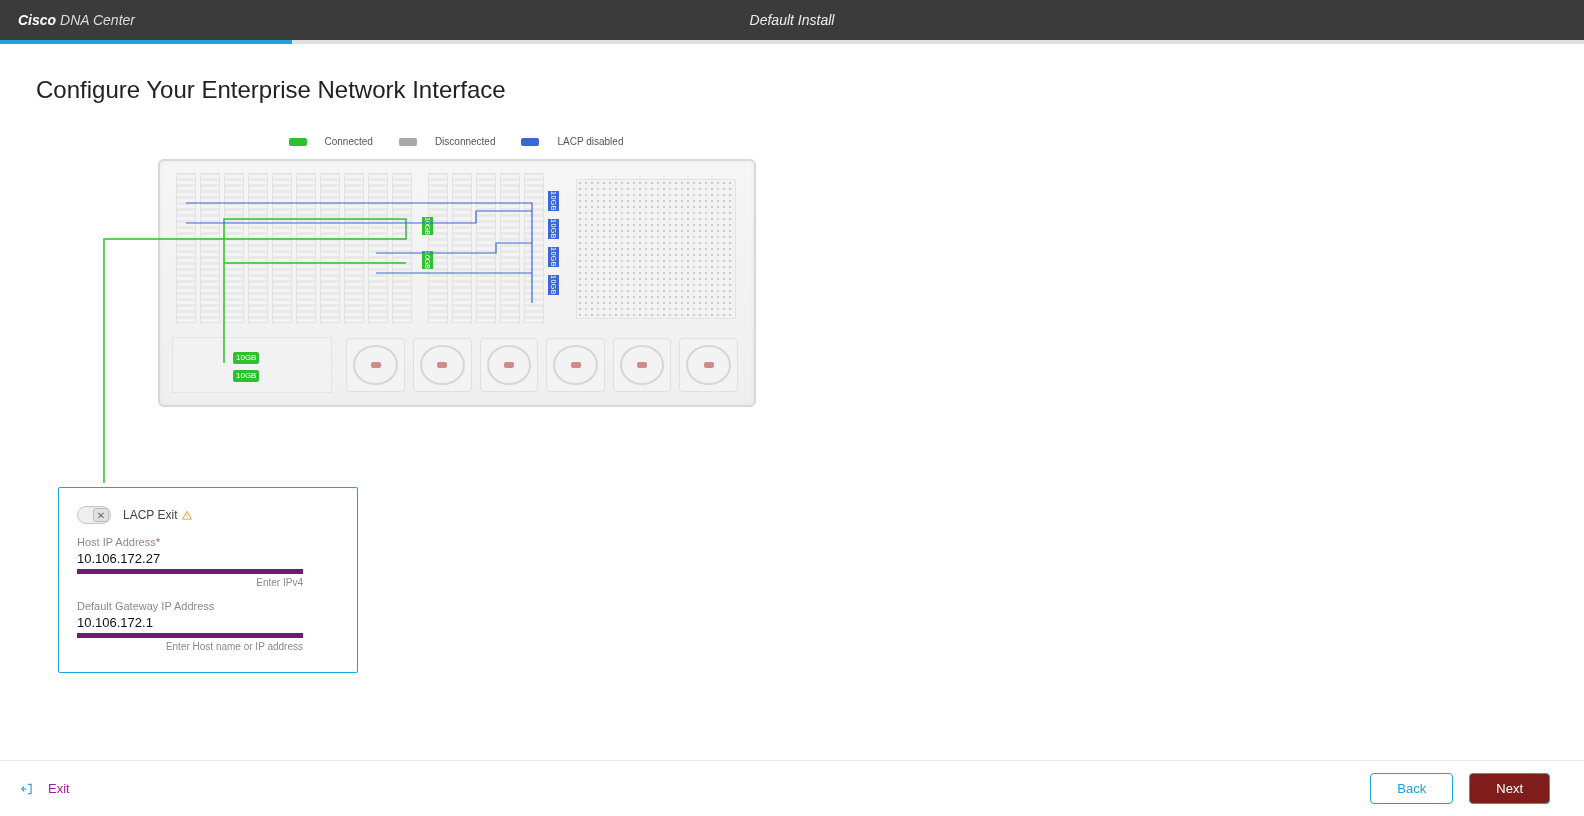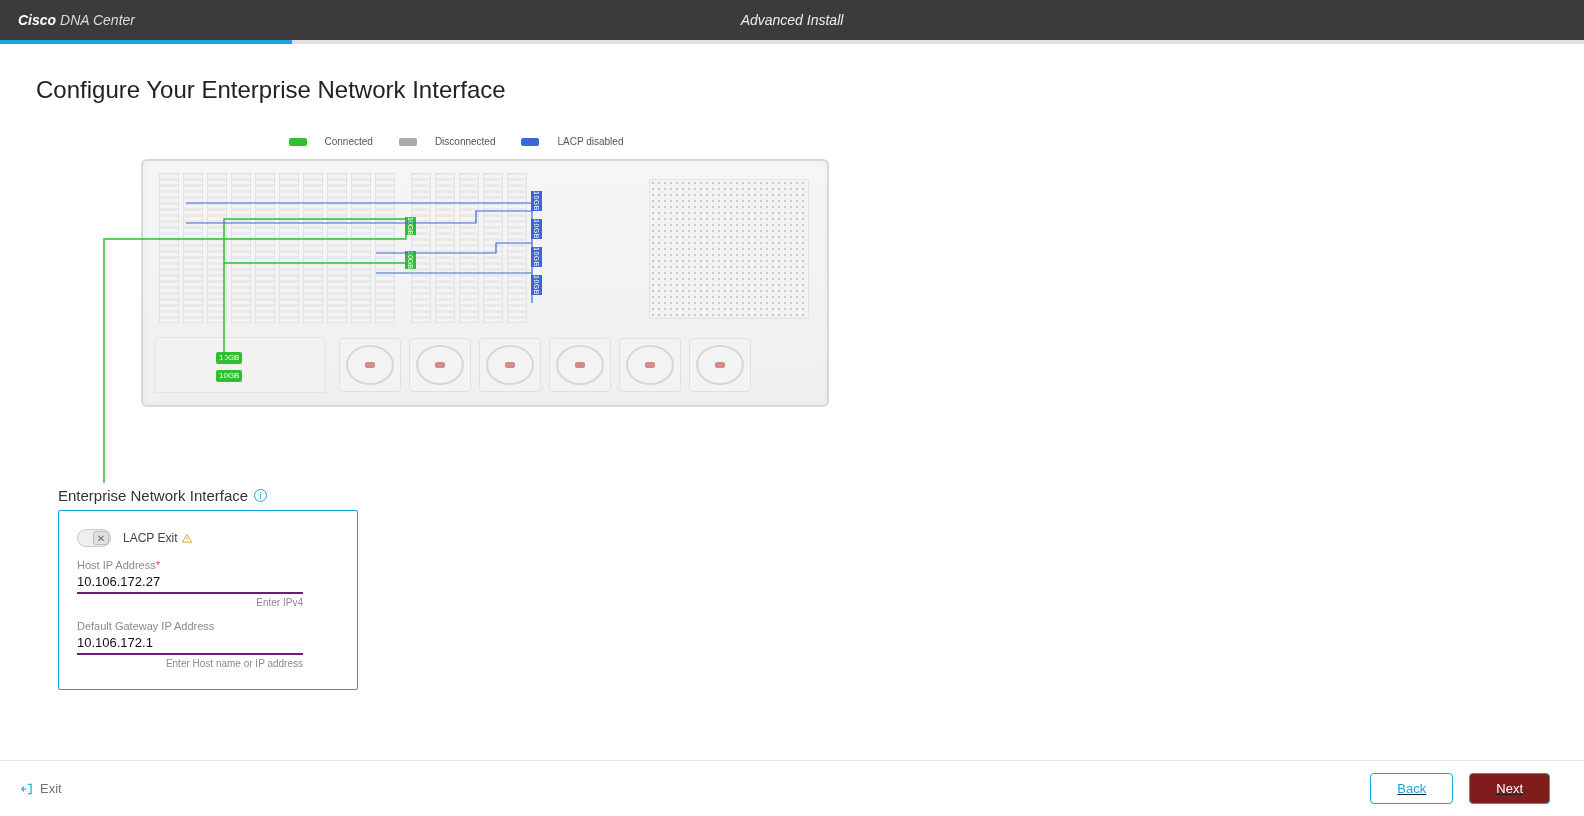--- a/index.html
+++ b/index.html
@@ -18,21 +18,21 @@
   .page-title { font-size:24px; font-weight:400; color:#222; margin-bottom:32px;}
   
   .legend { display:flex; gap:26px; justify-content:center; align-items:center; width:600px; margin-left:120px; margin-bottom:6px; font-size:10px; color:#555;}
   .legend-item { display:flex; align-items:center; gap:18px;}
   .swatch { width:18px; height:8px; border-radius:2px; display:inline-block;}
   .sw-green { background:#2fbf2f;}
   .sw-gray { background:#a9a9a9;}
   .sw-blue { background:#3a66d6;}
   
   .diagram-wrap { position:relative; width:700px; height:330px; margin-left:40px;}
-  .chassis { position:absolute; left:65px; top:6px; width:688px; height:248px; border:2px solid #d8d8d8; border-radius:6px; background:linear-gradient(180deg,#f6f6f6,#efefef); box-shadow: inset 0 0 6px rgba(0,0,0,0.04);}
+  .chassis { position:absolute; left:82px; top:6px; width:598px; height:248px; border:2px solid #d8d8d8; border-radius:6px; background:linear-gradient(180deg,#f6f6f6,#efefef); box-shadow: inset 0 0 6px rgba(0,0,0,0.04);}
   .slot-row { position:absolute; top:12px; left:10px; right:10px; height:150px;}
   .slot { position:absolute; top:0; width:20px; height:150px; border:1px solid #e2e2e2; background:repeating-linear-gradient(0deg,#f4f4f4 0,#f4f4f4 3px,#e9e9e9 3px,#e9e9e9 6px);}
   .vent-grid { position:absolute; right:18px; top:18px; width:160px; height:140px; background:
      radial-gradient(#c9c9c9 1px, transparent 1.2px) 0 0/6px 6px,
      #f2f2f2; border:1px solid #e3e3e3;}
   .bottom-bay { position:absolute; left:12px; bottom:10px; right:12px; height:60px; display:flex; align-items:center;}
   .io-bay { width:170px; height:56px; border:1px solid #e4e4e4; margin-right:10px; background:#f2f2f2; position:relative;}
   .nic-label { position:absolute; background:#2fbf2f; color:#fff; font-size:8px; padding:1px 3px; border-radius:2px; line-height:10px;}
   .fan { width:62px; height:54px; margin:0 4px; border:1px solid #e0e0e0; border-radius:4px; background:#f3f3f3; position:relative;}
   .fan::after{ content:""; position:absolute; inset:6px; border:2px solid #d6d6d6; border-radius:50%;}
@@ -49,39 +49,39 @@
   .panel { margin-left:22px; width:300px; border:1px solid #1aa3dd; border-radius:2px; padding:18px 18px 16px 18px;}
   .toggle-row { display:flex; align-items:center; gap:12px; margin-bottom:12px;}
   .toggle { width:34px; height:18px; border:1px solid #c7c7c7; border-radius:9px; background:#eee; position:relative; cursor:pointer;}
   .toggle .knob { position:absolute; right:1px; top:1px; width:16px; height:14px; background:#e0e0e0; border:1px solid #bdbdbd; border-radius:3px; display:flex; align-items:center; justify-content:center; font-size:10px; color:#666;}
   .toggle-label { font-size:12px; color:#444; display:flex; align-items:center; gap:4px;}
   .warn-icon { display:inline-flex; width:12px; height:11px;}
   .mode-desc { font-size:11px; font-style:italic; color:#666; line-height:15px; margin-bottom:12px;}
   .field { margin-bottom:12px;}
   .field-label { font-size:11px; color:#8a8a8a;}
   .req-star { color:#d65050;}
-  .field-input { width:226px; border:none; border-bottom:2px solid #701a75; font-size:13px; color:#111; padding:3px 0 3px 0; outline:none; background:transparent;}
+  .field-input { width:226px; border:none; border-bottom:5px solid #701a75; font-size:13px; color:#111; padding:3px 0 3px 0; outline:none; background:transparent;}
   .field-help { font-size:10px; color:#8a8a8a; text-align:right; width:226px; margin-top:3px;}
   
   .footer { position:fixed; left:0; right:0; bottom:0; height:56px; border-top:1px solid #e6e6e6; background:#fff; display:flex; align-items:center; justify-content:space-between; padding:0 34px 0 10px;}
-  .exit-btn { display:flex; align-items:center; gap:6px; color:#737373; font-size:13px; background:none; border:none; cursor:pointer; padding:6px 10px;}
+  .exit-btn { display:flex; align-items:center; gap:14px; color:#a21caf; font-size:13px; background:none; border:none; cursor:pointer; padding:6px 10px;}
   .exit-icon { width:14px; height:14px;}
-  .footer-right { display:flex; gap:16px;text-decoration:underline;}
+  .footer-right { display:flex; gap:16px;}
   .btn { font-size:13px; border-radius:4px; padding:7px 26px; cursor:pointer;}
   .btn-secondary { background:#fff; color:#1aa3dd; border:1px solid #1aa3dd;}
   .btn-primary { background:#7f1d1d; color:#fff; border:1px solid #1aa3dd;}
 </style>
 </head>
 <body>
 
 <div class="header">
   <span class="brand">
     <span class="bold">Cisco</span><span class="light"> DNA Center</span>
   </span>
-  <span class="center-title">Advanced Install</span>
+  <span class="center-title">Default Install</span>
 </div>
 
 <div class="progress-track">
   <div class="progress-fill"></div>
 </div>
 
 <div class="page">
   <h1 class="page-title">Configure Your Enterprise Network Interface</h1>
 
   <div class="legend">
@@ -162,24 +162,20 @@
       <path d="M 148 110 L 330 110" stroke="#2fbf2f" stroke-width="1.5" fill="none"></path>
 
       <path d="M 110 50 L 456 50 L 456 150" stroke="#3a66d6" stroke-width="1.2" fill="none"></path>
       <path d="M 110 70 L 400 70 L 400 58 L 456 58" stroke="#3a66d6" stroke-width="1.2" fill="none"></path>
       <path d="M 300 120 L 456 120" stroke="#3a66d6" stroke-width="1.2" fill="none"></path>
       <path d="M 300 100 L 420 100 L 420 90 L 456 90" stroke="#3a66d6" stroke-width="1.2" fill="none"></path>
     </svg>
   </div>
 
   <div class="panel-wrap">
-    <div class="panel-title">
-      <span>Enterprise Network Interface</span>
-      <span class="info-icon">i</span>
-    </div>
 
     <div class="panel">
       <div class="toggle-row">
         <div class="toggle">
           <div class="knob">✕</div>
         </div>
         <span class="toggle-label">
           <span>LACP Exit</span>
           <span class="warn-icon">
             <svg viewBox="0 0 24 24" width="12" height="11">

